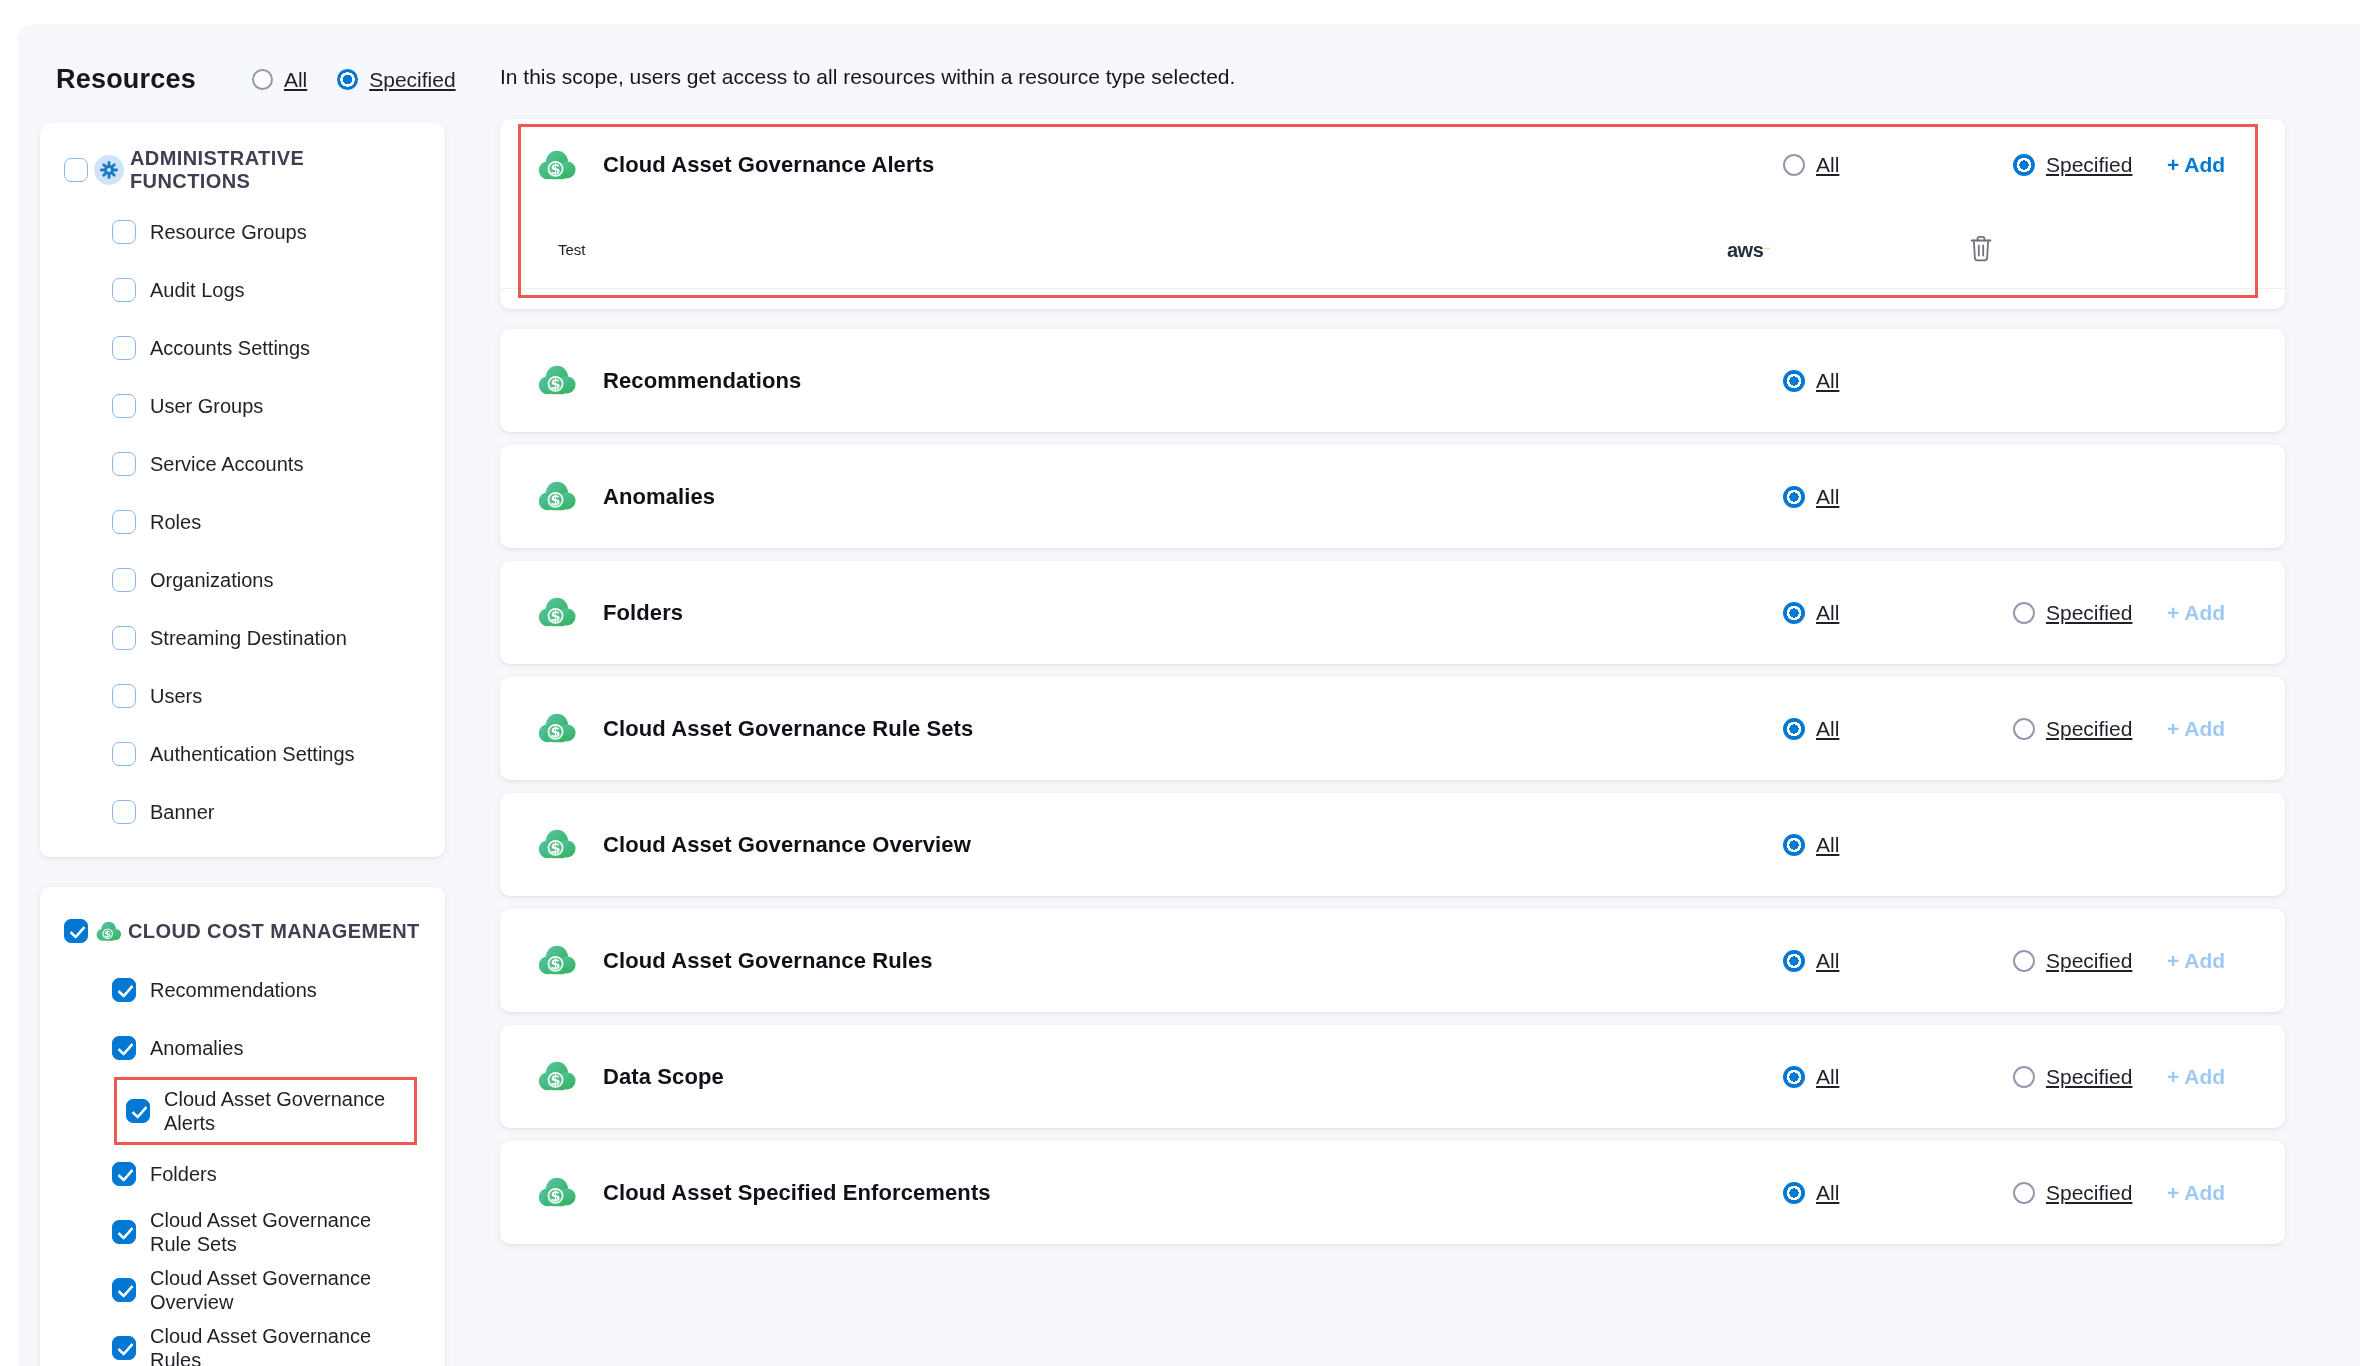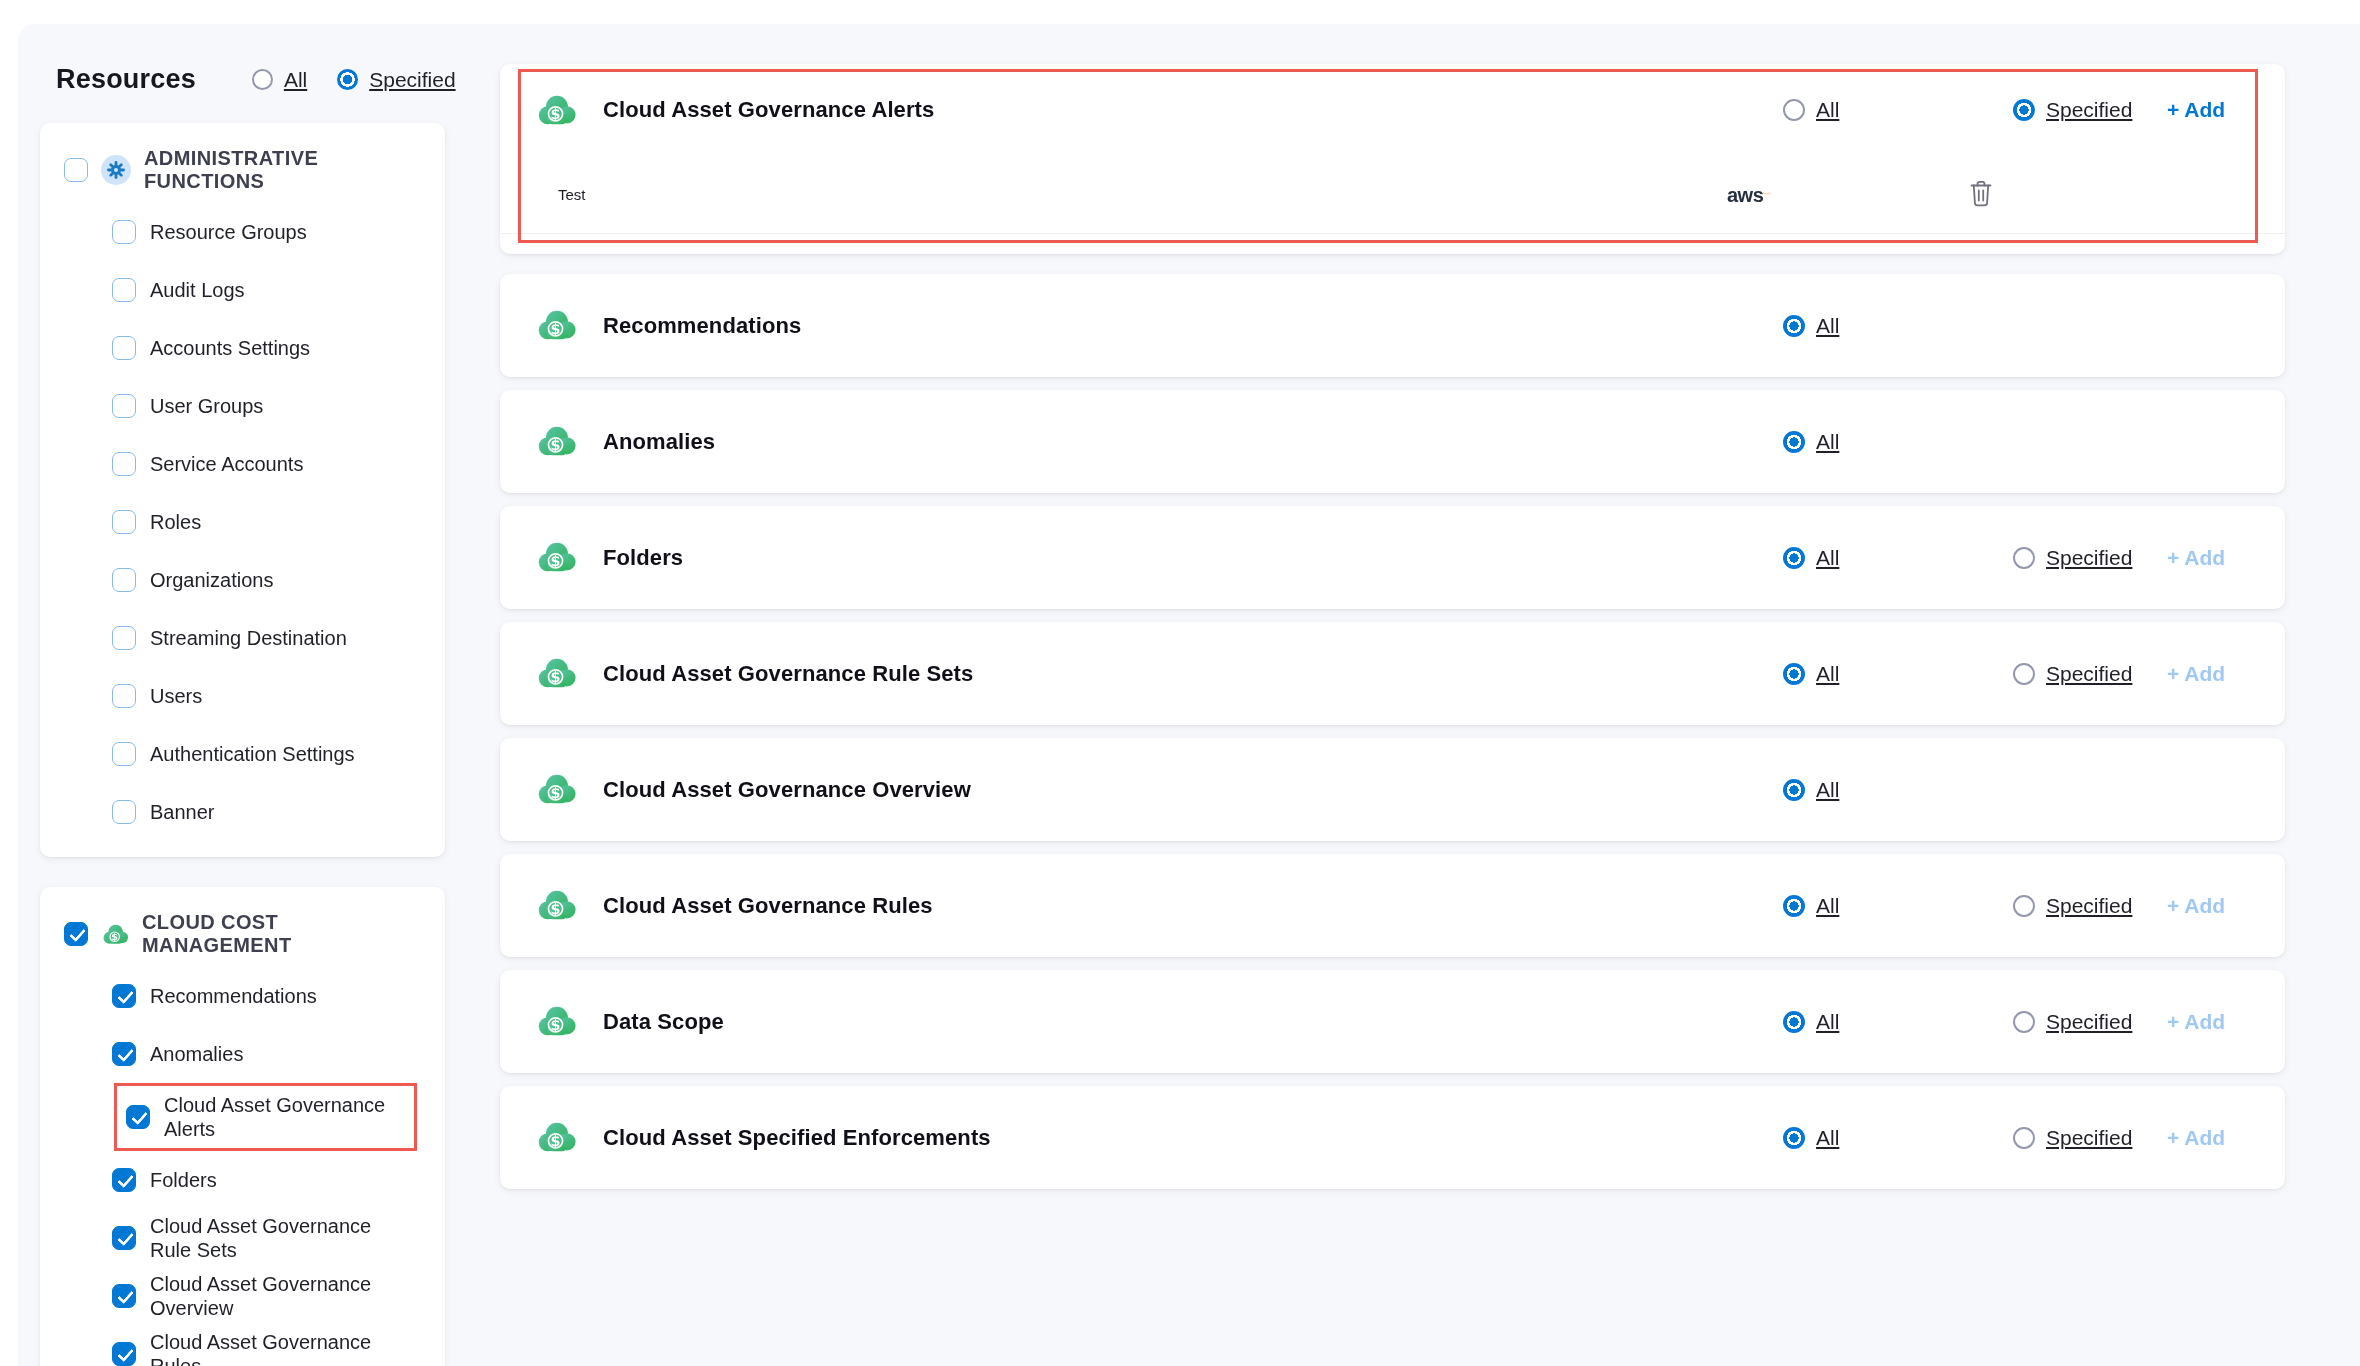--- a/index.html
+++ b/index.html
@@ -42,21 +42,21 @@
   .sidebar-header .radio { width: 21px; height: 21px; }
 
   .side-card {
     background: #fff; border-radius: 10px;
     box-shadow: 0 1px 3px rgba(40,41,61,.05), 0 2px 7px rgba(96,97,112,.09);
     padding: 24px 24px 16px 24px;
   }
   .side-card.admin { margin-top: 28px; }
   .side-card.ccm { margin-top: 30px; }
 
-  .group-header { display: flex; align-items: center; gap: 13px; min-height: 40px; }
+  .group-header { display: flex; align-items: center; gap: 6px; min-height: 40px; }
   .group-label { font-size: 20px; font-weight: 700; color: #3e4050; letter-spacing: .4px; }
   .gear-badge { width: 30px; height: 30px; flex: none; }
 
   .side-items { list-style: none; margin-top: 10px; }
   .side-item { display: flex; align-items: center; gap: 14px; margin-left: 48px; min-height: 58px; }
   .side-item .item-label { font-size: 20px; color: #1f2028; line-height: 24px; max-width: 238px; }
   .side-item.boxed { margin-left: 50px; min-height: 66px; }
   .side-item.boxed .hl-wrap {
     display: flex; align-items: center; gap: 14px;
     border: 3px solid #ee5a52; padding: 7px 12px 7px 9px;
@@ -246,20 +246,21 @@
           </li>
         <li class="side-item">
             <span class="cb on"></span>
             <span class="item-label">Cloud Asset Governance Rules</span>
           </li>
       </ul>
     </section>
   </aside>
 
   <main class="content">
+    <p class="scope-note">In this scope, users get access to all resources within a resource type selected.</p>
 
     <section class="res-card first">
       <div class="grid-row title-row">
         <div class="title-cell">
           <svg class="ccm-icon" viewBox="0 0 44 36">
             <g fill="url(#cloudGrad)">
               <circle cx="13.5" cy="23" r="9.5"></circle>
                 <circle cx="23" cy="14" r="11.5"></circle>
                 <circle cx="33.5" cy="22.5" r="9"></circle>
               <rect x="13" y="20" width="21" height="12.5" rx="6"></rect>

